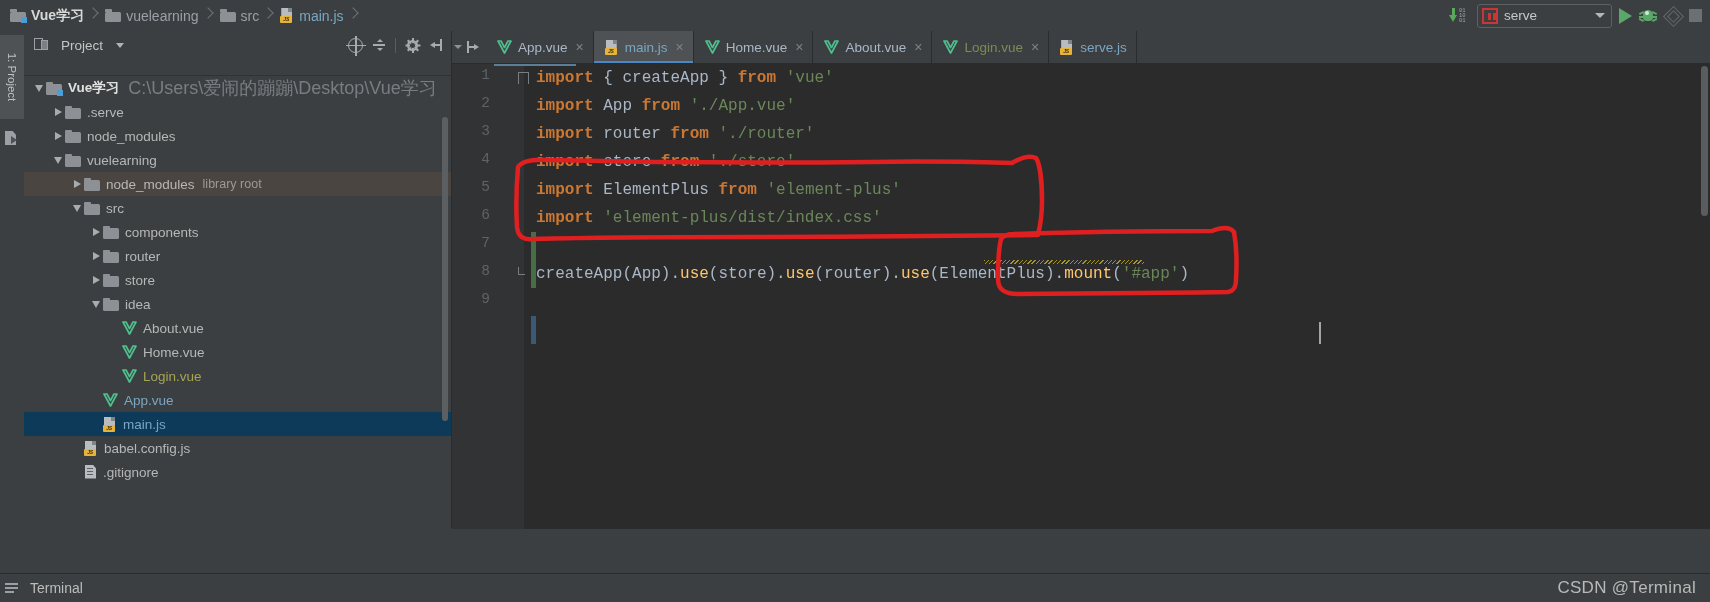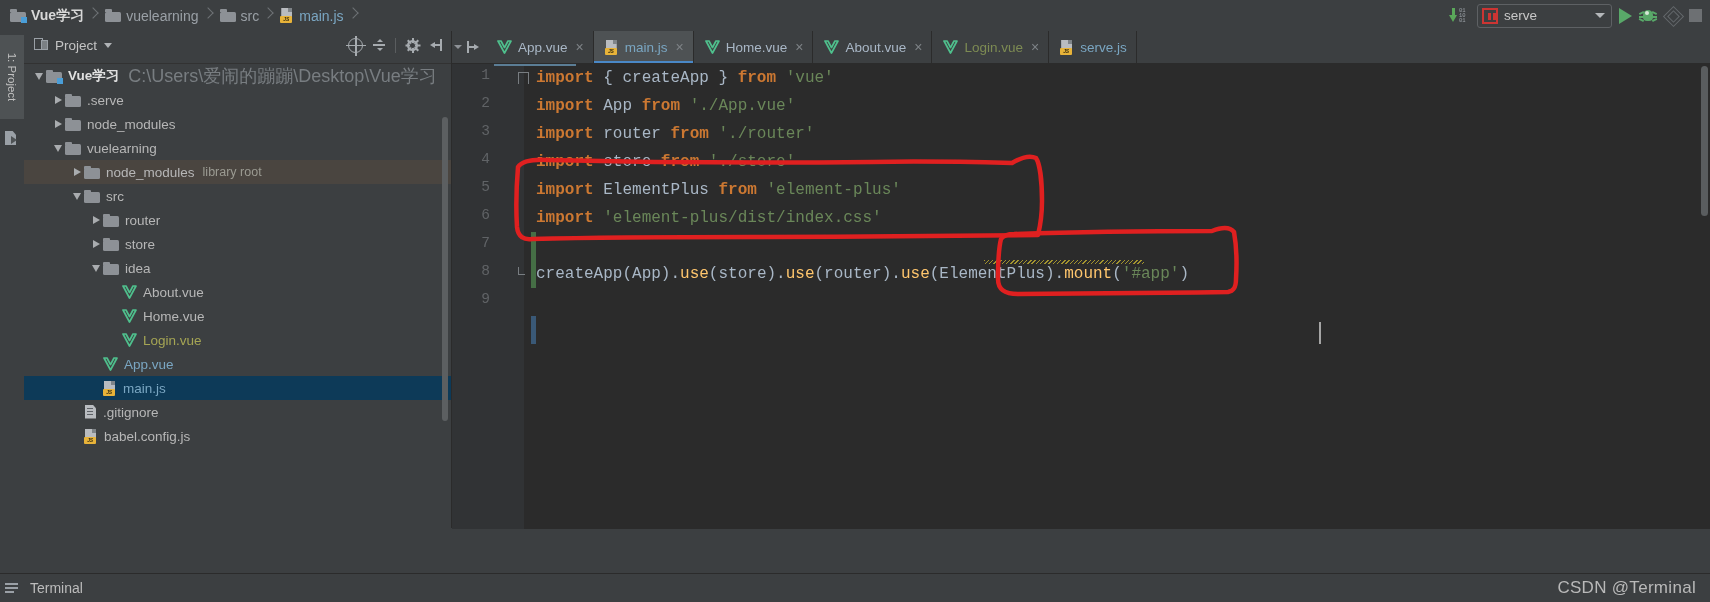--- a/index.html
+++ b/index.html
@@ -119,21 +119,21 @@
     clip-path:polygon(0 0,70% 0,100% 26%,100% 100%,0 100%);}
   .stripe .sicon .ar{position:absolute;left:6px;top:5px;width:0;height:0;
     border-top:4px solid transparent;border-bottom:4px solid transparent;border-left:6px solid #4e5254;}
 
   
   .projpanel{
     position:absolute;left:24px;top:31px;width:427px;height:497px;
     background:#3c3f41;border-right:1px solid #2b2b2b;overflow:hidden;
   }
   .proj-header{
-    height:28px;display:flex;align-items:center;padding:0 4px 4px 10px;gap:6px;
+    height:28px;display:flex;align-items:center;padding:0 4px 16px 10px;gap:12px;
     border-bottom:1px solid #323232;
   }
   .ph-icon{width:15px;height:14px;position:relative;flex:none;}
   .ph-icon .a{position:absolute;left:0;top:0;width:9px;height:12px;border:1.5px solid #9aa0a6;box-sizing:border-box;}
   .ph-icon .b{position:absolute;left:7px;top:2px;width:7px;height:10px;background:#7b8084;border:1px solid #9aa0a6;box-sizing:border-box;}
   .ph-title{font-size:13.5px;color:#c4c4c4;}
   .ph-caret{width:0;height:0;border-left:4.5px solid transparent;border-right:4.5px solid transparent;border-top:5px solid #b0b3b6;margin-left:1px;}
   .ph-tools{margin-left:auto;display:flex;align-items:center;gap:9px;padding-right:4px;}
   .tl-target{width:15px;height:15px;border:1.5px solid #a6abaf;border-radius:50%;position:relative;box-sizing:border-box;}
   .tl-target::before{content:"";position:absolute;left:-3px;top:6px;width:20px;height:1.5px;background:#a6abaf;}
@@ -420,20 +420,27 @@
             <i class="op"></i>
           </span>
           <span class="ico-folder" style="position: relative;"></span>
           <span class="lbl c-norm">src</span>
         </div>
         <div class="row" style="padding-left: 65px;">
           <span class="tw">
             <i class="cl"></i>
           </span>
           <span class="ico-folder" style="position: relative;"></span>
+          <span class="lbl c-norm">components</span>
+        </div>
+        <div class="row" style="padding-left: 65px;">
+          <span class="tw">
+            <i class="cl"></i>
+          </span>
+          <span class="ico-folder" style="position: relative;"></span>
           <span class="lbl c-norm">router</span>
         </div>
         <div class="row" style="padding-left: 65px;">
           <span class="tw">
             <i class="cl"></i>
           </span>
           <span class="ico-folder" style="position: relative;"></span>
           <span class="lbl c-norm">store</span>
         </div>
         <div class="row" style="padding-left: 65px;">
@@ -480,39 +487,39 @@
           <span class="lbl c-blue">App.vue</span>
         </div>
         <div class="row sel" style="padding-left: 65px;">
           <span class="tw"></span>
           <span class="ico-js">
             <i class="pg"></i>
             <i class="fold"></i>
             <i class="js">JS</i>
           </span>
           <span class="lbl c-blue">main.js</span>
+        </div>
+        <div class="row" style="padding-left: 46px;">
+          <span class="tw"></span>
+          <span class="ico-js">
+            <i class="pg"></i>
+            <i class="fold"></i>
+            <i class="js">JS</i>
+          </span>
+          <span class="lbl c-norm">babel.config.js</span>
         </div>
         <div class="row" style="padding-left: 46px;">
           <span class="tw"></span>
           <span class="ico-txt">
             <i class="pg"></i>
             <i class="ln" style="top:3px"></i>
             <i class="ln" style="top:6px"></i>
             <i class="ln" style="top:9px"></i>
           </span>
           <span class="lbl c-norm">.gitignore</span>
-        </div>
-        <div class="row" style="padding-left: 46px;">
-          <span class="tw"></span>
-          <span class="ico-js">
-            <i class="pg"></i>
-            <i class="fold"></i>
-            <i class="js">JS</i>
-          </span>
-          <span class="lbl c-norm">babel.config.js</span>
         </div>
       </div>
     <div class="pscroll"></div>
   </div>
 
   <div class="editor">
 
     <div class="tabbar">
       <div class="tb-lead">
         <div class="cv"></div>

